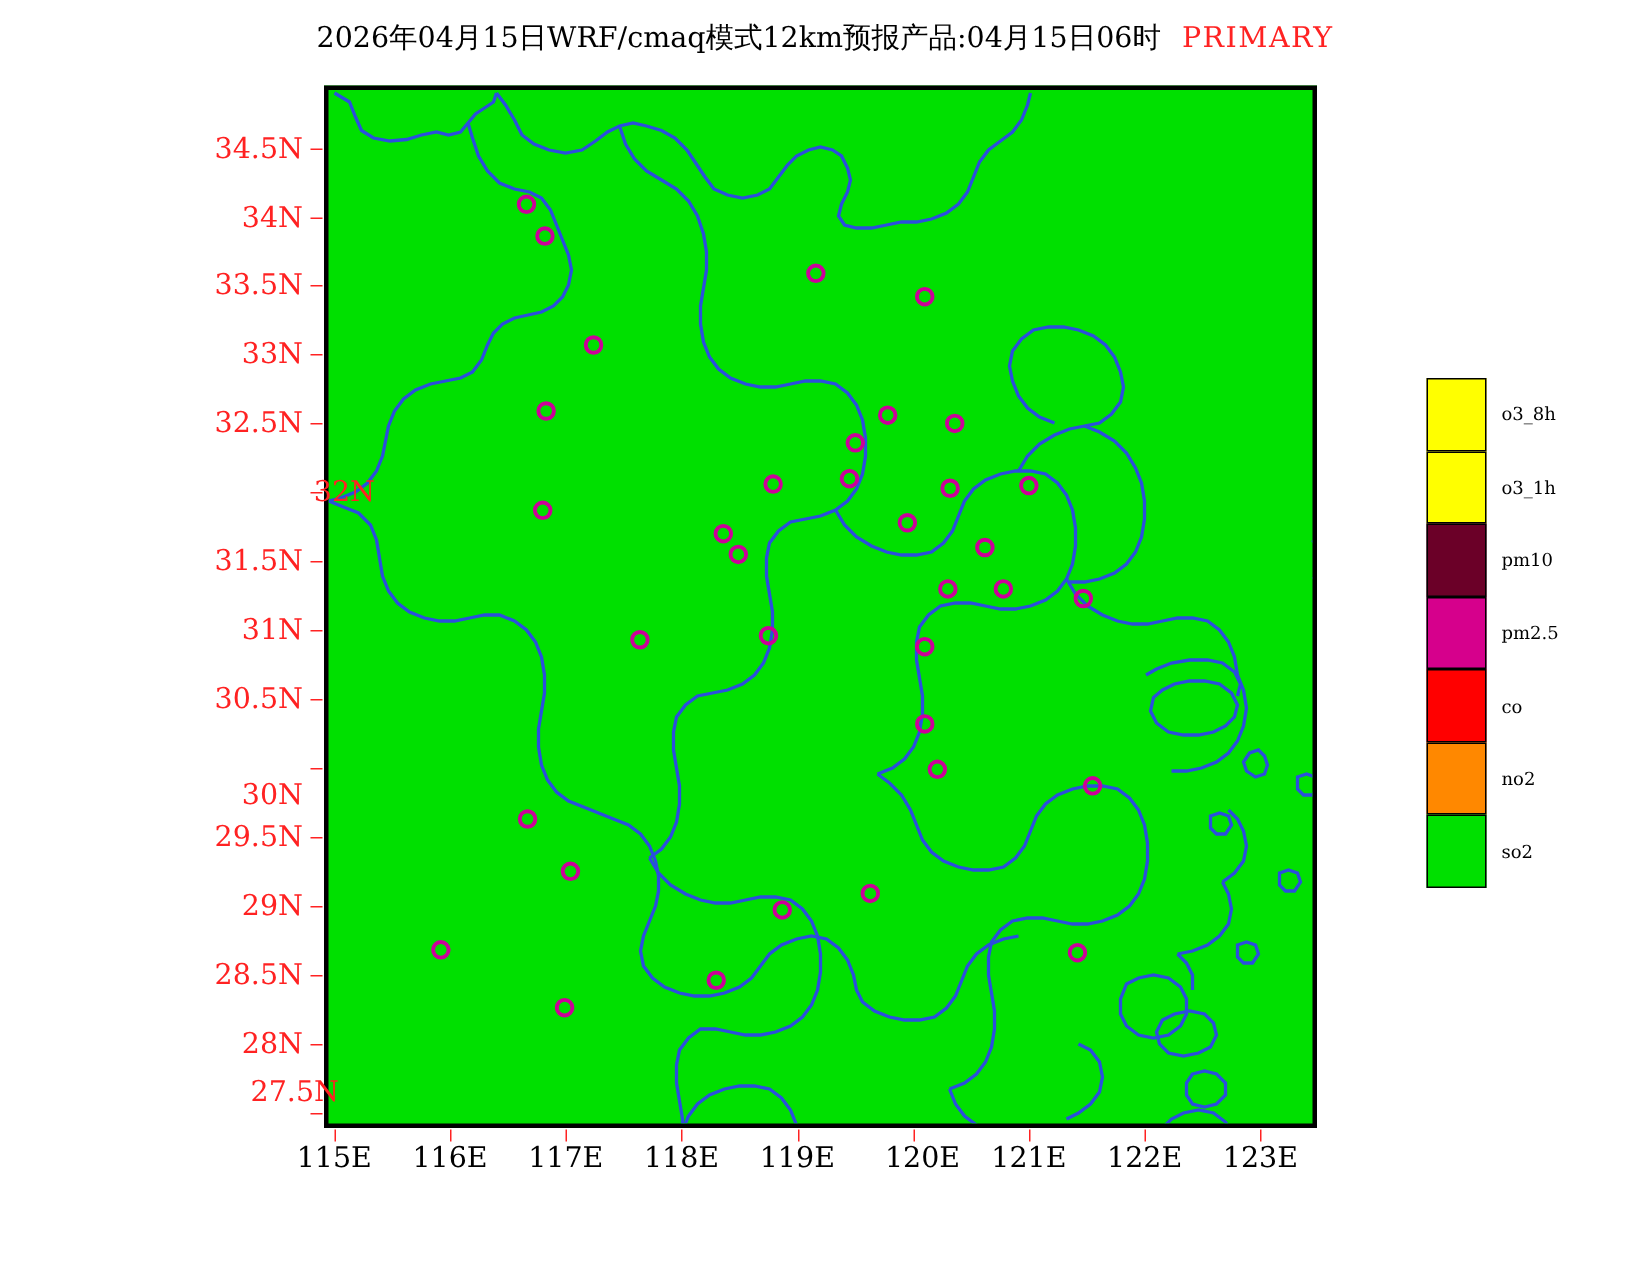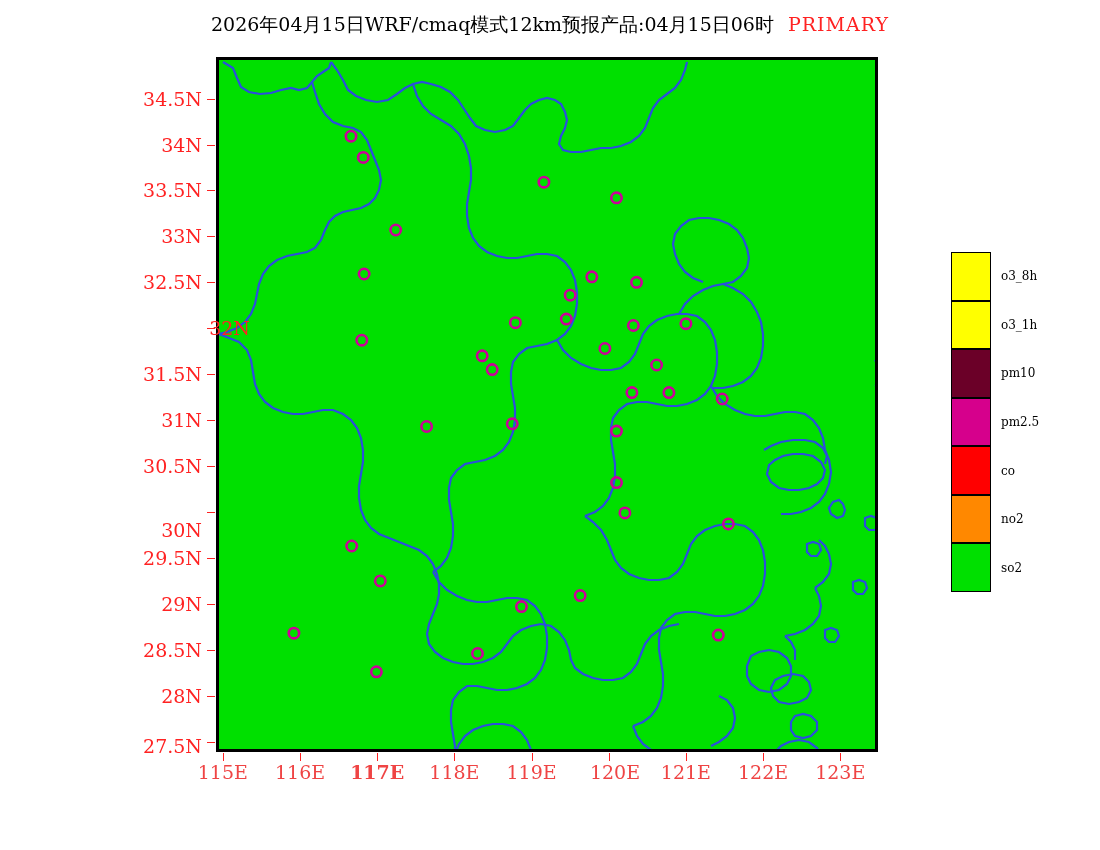--- a/index.html
+++ b/index.html
@@ -31,21 +31,21 @@
     box-sizing:border-box;border:3px solid #000000;background:#00e000;
     overflow:hidden;
   }
   .map-svg{position:absolute;left:0;top:0;width:100%;height:100%;display:block;}
 
   
   .tick-x{position:absolute;width:1px;height:8px;background:#ff2222;top:753px;}
   .tick-y{position:absolute;height:1px;width:8px;background:#ff2222;left:207px;}
 
   .lab-x{
-    position:absolute;top:761px;color:#ef4444;font-size:19px;
+    position:absolute;top:761px;color:#000000;font-size:19px;
     transform:translateX(-50%);white-space:nowrap;
     font-family:"DejaVu Serif","Liberation Serif",serif;
   }
   .lab-y-pos{position:absolute;left:0;width:202px;text-align:right;
     color:#ff2222;font-size:19px;transform:translateY(-50%);
     font-family:"DejaVu Serif","Liberation Serif",serif;}
 
   
   .legend{position:absolute;left:951px;top:252px;width:40px;height:340px;}
   .legend-row{position:relative;width:100%;height:48.57px;}
@@ -148,21 +148,21 @@
         </g>
     </svg>
   </div>
 
   <div id="axis-layer">
       <div class="tick-x" style="left: 222.859px;"></div>
       <div class="lab-x" style="left: 222.859px;">115E</div>
       <div class="tick-x" style="left: 300.035px;"></div>
       <div class="lab-x" style="left: 300.035px;">116E</div>
       <div class="tick-x" style="left: 377.212px;"></div>
-      <div class="lab-x" style="left: 377.212px; font-weight: bold;">117E</div>
+      <div class="lab-x" style="left: 377.212px;">117E</div>
       <div class="tick-x" style="left: 454.388px;"></div>
       <div class="lab-x" style="left: 454.388px;">118E</div>
       <div class="tick-x" style="left: 531.565px;"></div>
       <div class="lab-x" style="left: 531.565px;">119E</div>
       <div class="tick-x" style="left: 608.741px;"></div>
       <div class="lab-x" style="left: 615px;">120E</div>
       <div class="tick-x" style="left: 685.918px;"></div>
       <div class="lab-x" style="left: 685.918px;">121E</div>
       <div class="tick-x" style="left: 763.094px;"></div>
       <div class="lab-x" style="left: 763.094px;">122E</div>
@@ -190,21 +190,21 @@
       <div class="lab-y-pos" style="top: 530px;">30N</div>
       <div class="tick-y" style="top: 557.917px;"></div>
       <div class="lab-y-pos" style="top: 557.917px;">29.5N</div>
       <div class="tick-y" style="top: 603.851px;"></div>
       <div class="lab-y-pos" style="top: 603.851px;">29N</div>
       <div class="tick-y" style="top: 649.784px;"></div>
       <div class="lab-y-pos" style="top: 649.784px;">28.5N</div>
       <div class="tick-y" style="top: 695.717px;"></div>
       <div class="lab-y-pos" style="top: 695.717px;">28N</div>
       <div class="tick-y" style="top: 741.651px;"></div>
-      <div class="lab-y-pos" style="top: 746px;">27.5N</div>
+      <div class="lab-y-pos" style="top: 728px; margin-left: 24px;">27.5N</div>
     </div>
 
   <div class="legend" id="legend">
       <div class="legend-row">
         <div class="legend-sw" style="background: rgb(255, 255, 0);"></div>
         <div class="legend-lab">o3_8h</div>
       </div>
       <div class="legend-row">
         <div class="legend-sw" style="background: rgb(255, 255, 0);"></div>
         <div class="legend-lab">o3_1h</div>

